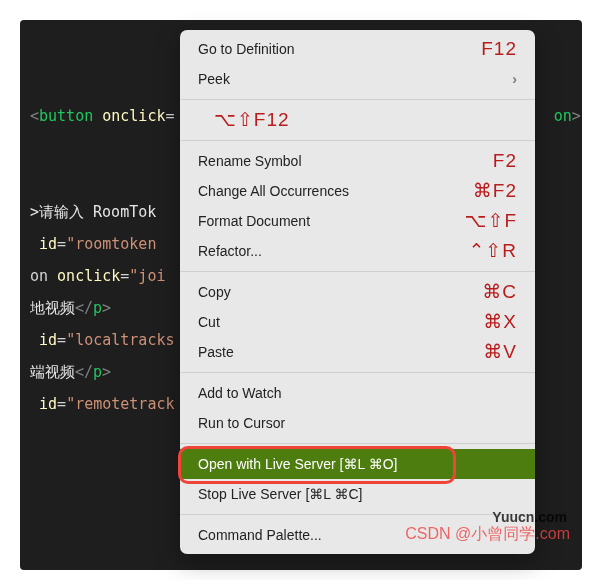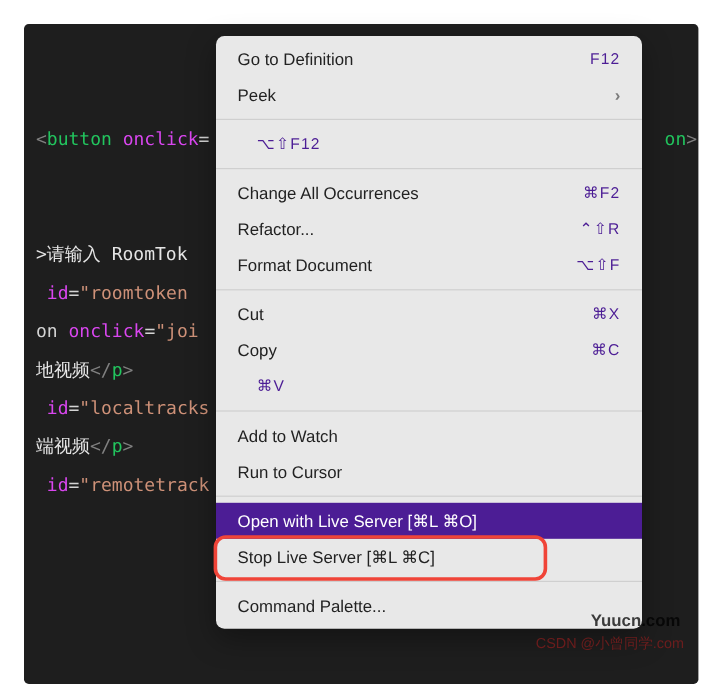--- a/index.html
+++ b/index.html
@@ -23,21 +23,21 @@
     line-height: 32px;
     padding: 48px 10px 20px 10px;
     height: 550px;
     position: relative;
     overflow: hidden;
     border-radius: 4px;
     white-space: pre;
   }
   .tag-bracket { color: #808080; }
   .tag-name { color: #22c55e; }
-  .attr-name { color: #d946ef; }
+  .attr-name { color: #fef9c3; }
   .attr-eq { color: #d4d4d4; }
   .attr-val { color: #ce9178; }
   .text { color: #e5e5e5; }
 
   .context-menu {
     position: absolute;
     left: 180px;
     top: 30px;
     width: 355px;
     background: #e8e8e8;
@@ -50,27 +50,27 @@
   .menu-item {
     display: flex;
     align-items: center;
     justify-content: space-between;
     padding: 4px 18px 4px 18px;
     line-height: 22px;
     cursor: default;
   }
   .menu-item .label { flex: 1; }
   .menu-item .shortcut {
-    color: #4c1d95;
-    font-size: 13px;
+    color: #b91c1c;
+    font-size: 19px;
     letter-spacing: 1px;
     margin-left: 16px;
   }
   .menu-item.selected {
-    background: #4c1d95;
+    background: #4d7c0f;
     color: #fff;
   }
   .menu-sep {
     height: 1px;
     background: #cfcfcf;
     margin: 5px 0;
   }
   .chevron {
     color: #7b7b7b;
     font-weight: bold;
@@ -92,22 +92,22 @@
     color: #000000;
     font-size: 14px;
     font-weight: 600;
     opacity: 0.75;
     pointer-events: none;
   }
   .watermark2 {
     position: absolute;
     right: 32px;
     bottom: 35px;
-    color: #7f1d1d;
-    font-size: 12px;
+    color: #ef4444;
+    font-size: 16px;
     opacity: 0.8;
     pointer-events: none;
   }
 </style>
 </head>
 <body>
 
 <div class="outer">
   <div class="editor">
 <span class="tag-bracket">&lt;</span><span class="tag-name">button</span> <span class="attr-name">onclick</span><span class="attr-eq">=</span>                                          <span class="tag-name">on</span><span class="tag-bracket">&gt;</span>
@@ -131,41 +131,46 @@
   <div class="menu-item">
     <span class="label">Peek</span>
     <span class="chevron">›</span>
   </div>
   <div class="menu-sep"></div>
   <div class="menu-item">
     <span class="shortcut">⌥⇧F12</span>
   </div>
   <div class="menu-sep"></div>
   <div class="menu-item">
+    <span class="label">Rename Symbol</span>
+    <span class="shortcut">F2</span>
+  </div>
+  <div class="menu-item">
     <span class="label">Change All Occurrences</span>
     <span class="shortcut">⌘F2</span>
+  </div>
+  <div class="menu-item">
+    <span class="label">Format Document</span>
+    <span class="shortcut">⌥⇧F</span>
   </div>
   <div class="menu-item">
     <span class="label">Refactor...</span>
     <span class="shortcut">⌃⇧R</span>
   </div>
+  <div class="menu-sep"></div>
   <div class="menu-item">
-    <span class="label">Format Document</span>
-    <span class="shortcut">⌥⇧F</span>
+    <span class="label">Copy</span>
+    <span class="shortcut">⌘C</span>
   </div>
-  <div class="menu-sep"></div>
   <div class="menu-item">
     <span class="label">Cut</span>
     <span class="shortcut">⌘X</span>
   </div>
   <div class="menu-item">
-    <span class="label">Copy</span>
-    <span class="shortcut">⌘C</span>
-  </div>
-  <div class="menu-item">
+    <span class="label">Paste</span>
     <span class="shortcut">⌘V</span>
   </div>
   <div class="menu-sep"></div>
   <div class="menu-item">
     <span class="label">Add to Watch</span>
   </div>
   <div class="menu-item">
     <span class="label">Run to Cursor</span>
   </div>
   <div class="menu-sep"></div>

